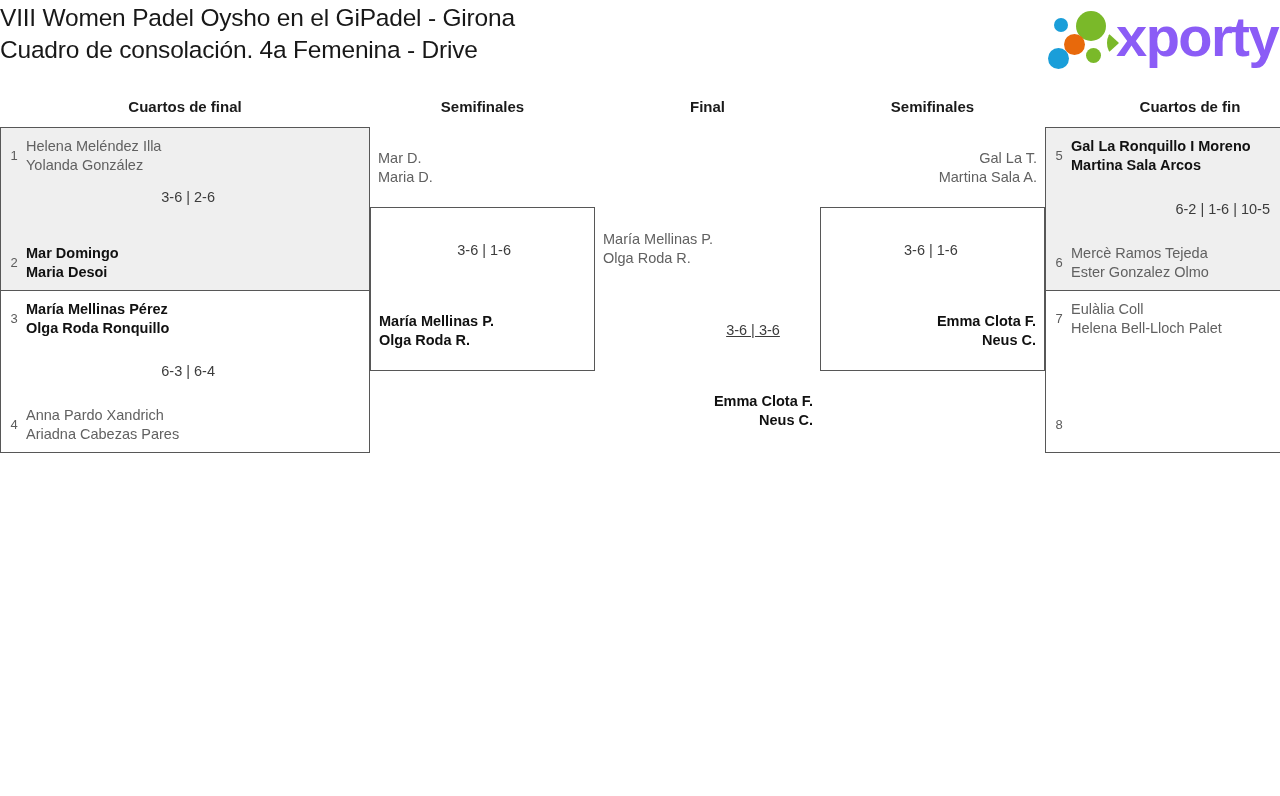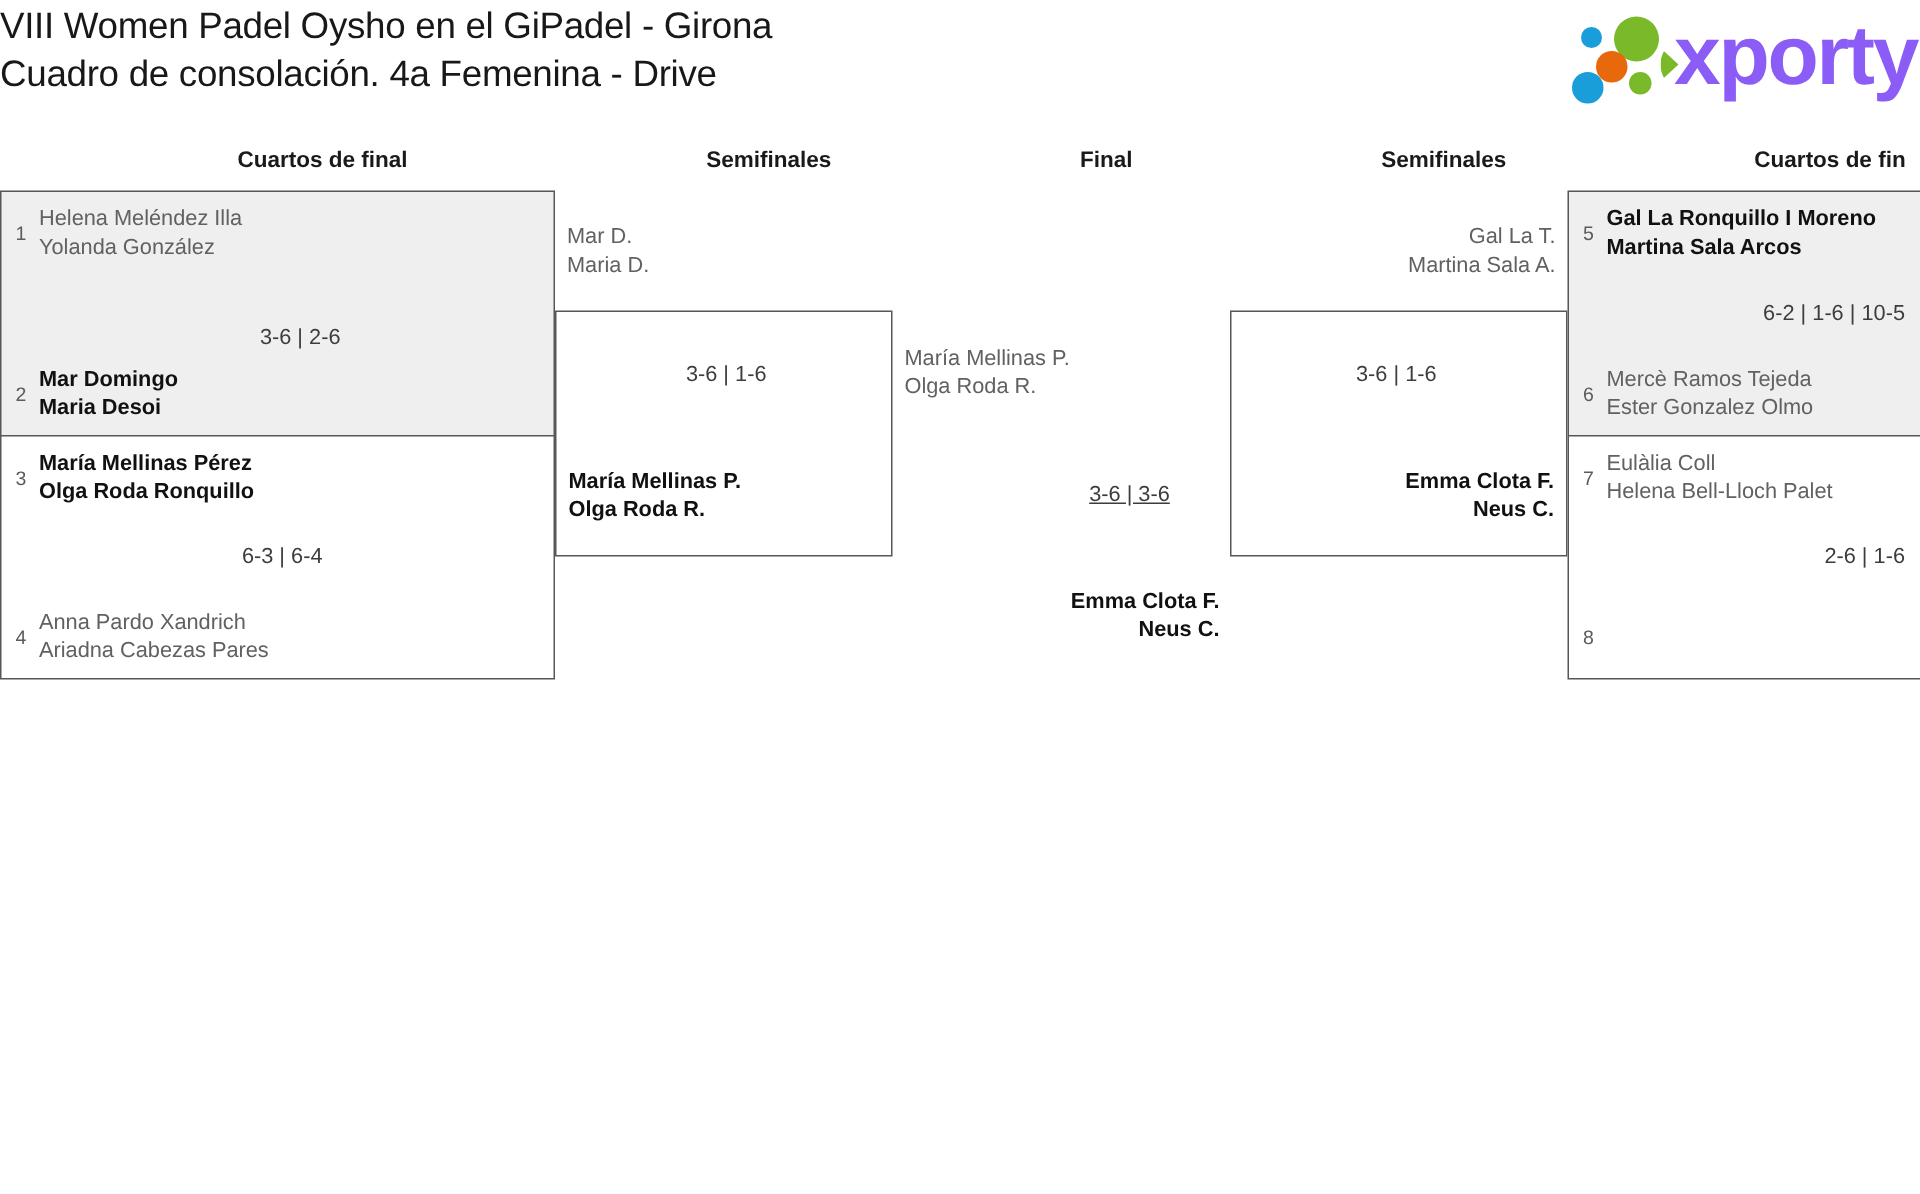--- a/index.html
+++ b/index.html
@@ -36,21 +36,21 @@
   #logo-word{
     position:absolute;left:68px;top:0px;
     font-size:56px;line-height:62px;font-weight:700;
     color:#8b5cf6;letter-spacing:-1.5px;
   }
 
   
   .round-header{
     position:absolute;top:96px;height:22px;
     font-size:15px;line-height:22px;font-weight:600;
-    color:#1a1a1a;text-align:center;white-space:nowrap;padding-left:30px;
+    color:#1a1a1a;text-align:center;white-space:nowrap;
   }
 
   
   .match-box{position:absolute;box-sizing:border-box;border:1px solid #575757;}
   .shaded{background:#efefef;}
   .plain{background:#ffffff;}
 
   .team{position:absolute;font-size:14.5px;line-height:19px;white-space:nowrap;}
   .team .n1,.team .n2{display:block;}
   .loser{color:#616161;font-weight:400;}
@@ -101,21 +101,21 @@
 <div class="round-header" style="left:595px;width:225px;">Final</div>
 <div class="round-header" style="left:820px;width:225px;">Semifinales</div>
 <div class="round-header" style="left:1045px;width:290px;">Cuartos de fin</div>
 
 <div class="match-box shaded" style="left:0px;top:127px;width:370px;height:164px;">
   <div class="seed" style="left:4px;top:18px;">1</div>
   <div class="team loser" style="left:25px;top:9px;">
     <span class="n1">Helena Meléndez Illa</span>
     <span class="n2">Yolanda González</span>
   </div>
-  <div class="score rt" style="left:0px;top:88px;width:214px;padding-left:12px;">3-6 | 2-6</div>
+  <div class="score rt" style="left:0px;top:60px;width:214px;">3-6 | 2-6</div>
   <div class="seed" style="left:4px;top:125px;">2</div>
   <div class="team winner" style="left:25px;top:116px;">
     <span class="n1">Mar Domingo</span>
     <span class="n2">Maria Desoi</span>
   </div>
 </div>
 
 <div class="match-box plain" style="left:0px;top:290px;width:370px;height:163px;">
   <div class="seed" style="left:4px;top:18px;">3</div>
   <div class="team winner" style="left:25px;top:9px;">
@@ -181,15 +181,14 @@
     <span class="n2">Ester Gonzalez Olmo</span>
   </div>
 </div>
 
 <div class="match-box plain" style="left:1045px;top:290px;width:370px;height:163px;">
   <div class="seed" style="left:4px;top:18px;">7</div>
   <div class="team loser" style="left:25px;top:9px;">
     <span class="n1">Eulàlia Coll</span>
     <span class="n2">Helena Bell-Lloch Palet</span>
   </div>
-  <div class="score rt" style="left:0px;top:71px;width:224px;">2-6 | 1-6</div>
   <div class="seed" style="left:4px;top:124px;">8</div>
 </div>
 
 </body></html>

